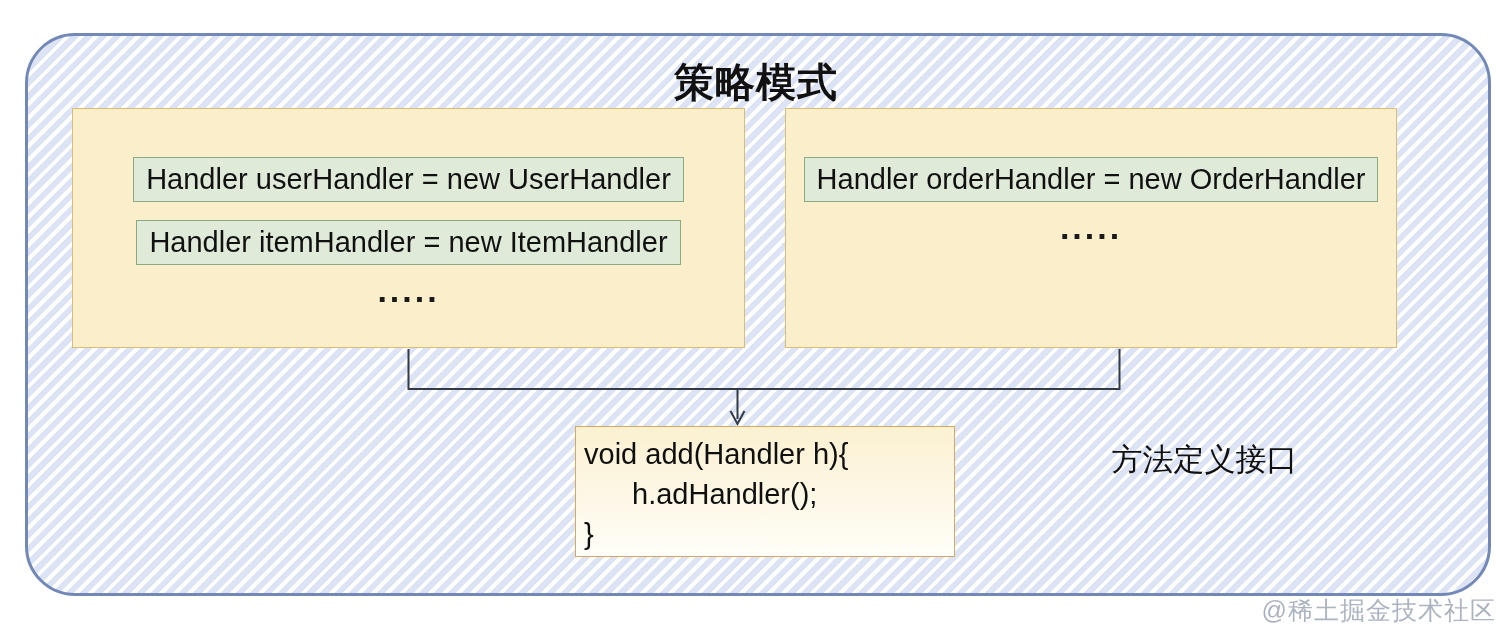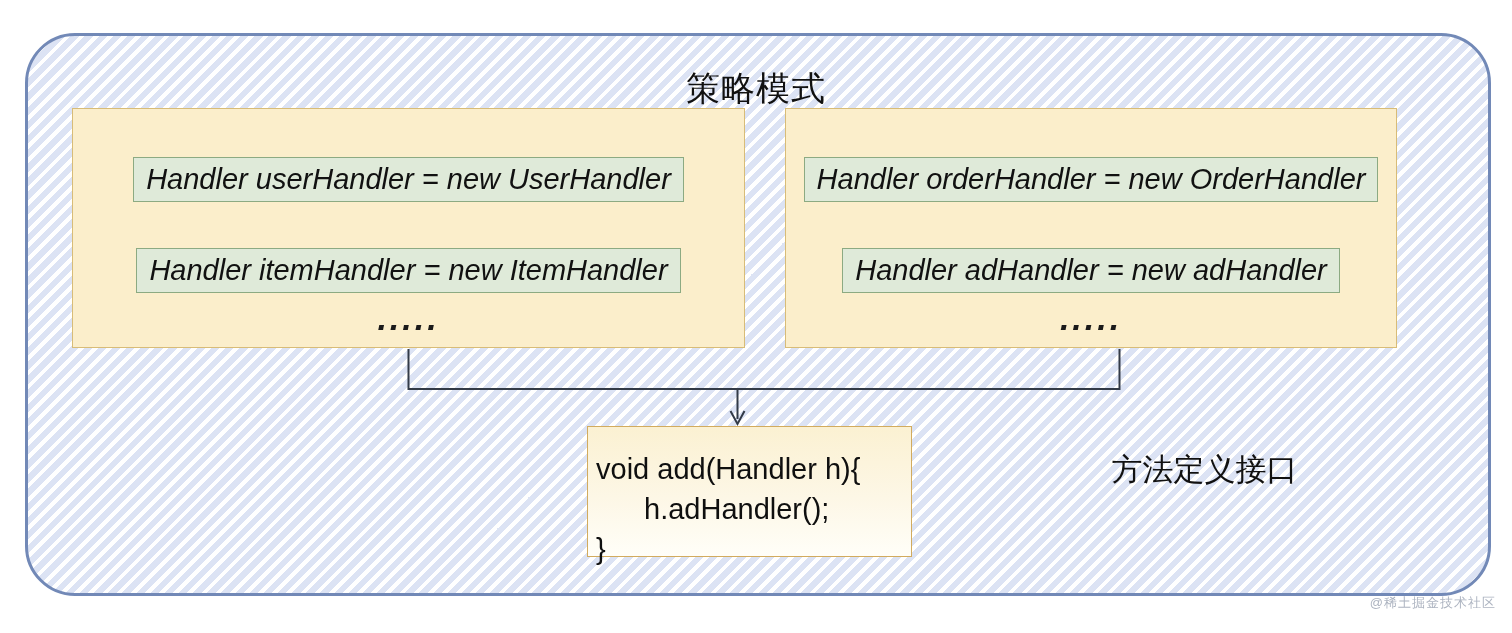--- a/index.html
+++ b/index.html
@@ -19,98 +19,96 @@
     border: 3px solid #7289b7;
     border-radius: 50px;
     background: repeating-linear-gradient(
       -45deg,
       #dce3f4 0px, #dce3f4 6px,
       #ffffff 6px, #ffffff 10px
     );
   }
   .diagram-title {
     position: absolute;
-    left: 0; top: 66px;
+    left: 0; top: 55px;
     width: 100%;
     text-align: center;
-    font-size: 34px;
-    font-weight: 400;
+    font-size: 40px;
+    font-weight: 700;
     color: #111111;
     letter-spacing: 1px;
   }
   .panel {
     position: absolute;
     top: 108px;
     height: 240px;
     box-sizing: border-box;
     background: #fbeecb;
     border: 1.5px solid #d8bc77;
     display: flex;
     flex-direction: column;
     align-items: center;
     padding-top: 48px;
-    font-style: italic;
   }
   .panel-left  { left: 72px;  width: 673px; }
   .panel-right { left: 785px; width: 612px; }
   .code-row {
     box-sizing: border-box;
     background: #dfead9;
     border: 1.5px solid #8caa82;
     color: #111111;
     font-size: 29px;
     line-height: 33px;
     padding: 5px 12px;
     white-space: nowrap;
   }
-  .code-row + .code-row { margin-top: 46px; }
+  .code-row + .code-row { margin-top: 18px; }
   .ellipsis {
     margin-top: 8px;
     font-size: 34px;
     font-weight: bold;
     letter-spacing: 3px;
     line-height: 34px;
     color: #1a1a1a;
   }
   .connector-svg {
     position: absolute;
     left: 0; top: 0;
     width: 1512px; height: 633px;
     pointer-events: none;
   }
   .dispatch-code-box {
     position: absolute;
     left: 575px; top: 426px;
-    width: 325px; height: 131px;
+    width: 380px; height: 131px;
     box-sizing: border-box;
     border: 1.5px solid #d2ab5e;
     background: linear-gradient(180deg, #fbf1d2 0%, #fdf7e6 55%, #fffef8 100%);
     color: #0f0f0f;
     font-size: 29px;
     line-height: 40px;
-    padding: 22px 8px;
+    padding: 7px 8px;
     white-space: nowrap;
-    margin-left: 12px;
   }
   .code-line-indent { padding-left: 48px; }
   .annotation {
     position: absolute;
-    left: 942px; top: 450px;
+    left: 942px; top: 440px;
     width: 525px;
     text-align: center;
     font-size: 31px;
     line-height: 40px;
     color: #111111;
     white-space: nowrap;
   }
   .annotation .hl { color: #c33a26; }
   .watermark {
     position: absolute;
     right: 16px; top: 594px;
-    font-size: 13px;
+    font-size: 25px;
     color: rgba(128, 138, 158, 0.65);
     letter-spacing: 1px;
   }
 </style>
 </head>
 <body>
 
 <div class="page">
 
   <div class="frame"></div>
@@ -118,21 +116,20 @@
   <div class="diagram-title">策略模式</div>
 
   <div class="panel panel-left">
     <div class="code-row">Handler userHandler = new UserHandler</div>
     <div class="code-row">Handler itemHandler = new ItemHandler</div>
     <div class="ellipsis">.....</div>
   </div>
 
   <div class="panel panel-right">
     <div class="code-row">Handler orderHandler = new OrderHandler</div>
-    <div class="code-row">Handler adHandler = new adHandler</div>
     <div class="ellipsis">.....</div>
   </div>
 
   <svg class="connector-svg" viewBox="0 0 1512 633" xmlns="http://www.w3.org/2000/svg">
     <path d="M408.5 349 L408.5 389 L1119.5 389 L1119.5 349" fill="none" stroke="#333b47" stroke-width="2"></path>
     <path d="M737.5 389 L737.5 419" fill="none" stroke="#333b47" stroke-width="2"></path>
     <path d="M730.5 411 L737.5 424 L744.5 411" fill="none" stroke="#333b47" stroke-width="2"></path>
   </svg>
 
   <div class="dispatch-code-box">

